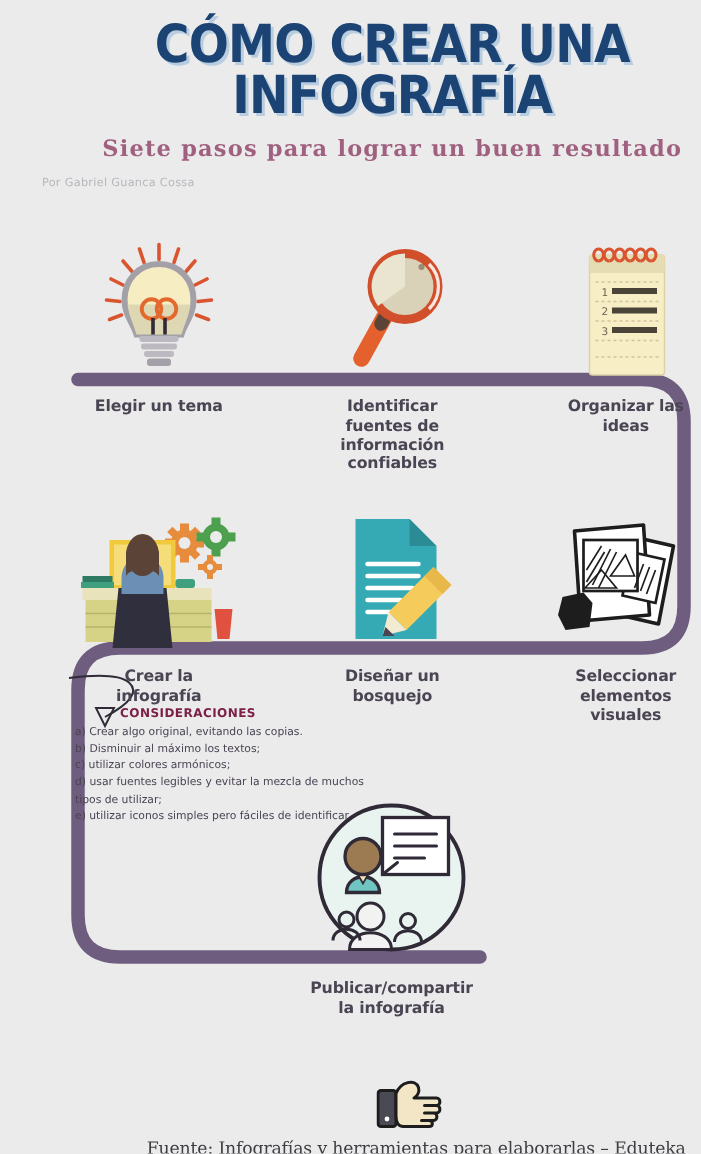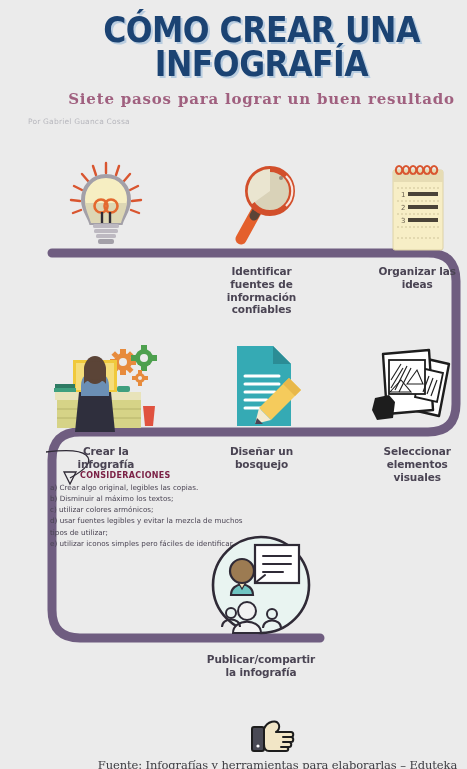--- a/index.html
+++ b/index.html
@@ -191,20 +191,21 @@
           <circle cx="39" cy="46" r="6.5" fill="none" stroke="#e4692f" stroke-width="2.6"></circle>
           <circle cx="49" cy="46" r="6.5" fill="none" stroke="#e4692f" stroke-width="2.6"></circle>
           <line x1="40" y1="52" x2="40" y2="63" stroke="#2f2a36" stroke-width="2.4"></line>
           <line x1="48" y1="52" x2="48" y2="63" stroke="#2f2a36" stroke-width="2.4"></line>
           <rect x="31" y="64" width="26" height="4" rx="1.6" fill="#bdb9c1"></rect>
           <rect x="32" y="69" width="24" height="4" rx="1.6" fill="#bdb9c1"></rect>
           <rect x="34" y="74" width="20" height="4" rx="1.6" fill="#bdb9c1"></rect>
           <rect x="36" y="79" width="16" height="5" rx="2" fill="#a3a0a8"></rect>
         </svg>
       </div>
+      <div class="step-label">Elegir un tema</div>
     </div>
 
     <div class="step">
       <div class="step-art">
         <svg width="84" height="92" viewBox="0 0 84 92">
           <line x1="37" y1="50" x2="21" y2="79" stroke="#e4602c" stroke-width="11" stroke-linecap="round"></line>
           <line x1="39" y1="47" x2="34" y2="56" stroke="#5b4437" stroke-width="9" stroke-linecap="round"></line>
           <circle cx="50" cy="31" r="22" fill="#d9d2b8" stroke="#d24f2b" stroke-width="6"></circle>
           <path d="M 50 9 A 22 22 0 0 0 32 44 L 50 31 Z" fill="#eae5d0"></path>
           <path d="M 66 16 A 21 21 0 0 1 66 46" fill="none" stroke="#ffffff" stroke-width="2.2" opacity="0.85"></path>
@@ -367,21 +368,21 @@
         </svg>
       </div>
       <div class="step-label">Seleccionar<br>elementos<br>visuales</div>
     </div>
 
   </div>
 
   <div class="considerations">
     <div class="cons-title">CONSIDERACIONES</div>
     <div class="cons-list">
-      <div>a) Crear algo original, legibles las copias.</div>
+      <div>a) Crear algo original, evitando las copias.</div>
       <div>b) Disminuir al máximo los textos;</div>
       <div>c) utilizar colores armónicos;</div>
       <div>d) usar fuentes legibles y evitar la mezcla de muchos</div>
       <div>tipos de utilizar;</div>
       <div>e) utilizar iconos simples pero fáciles de identificar.</div>
     </div>
   </div>
 
   <div class="row row-3">
     <div class="step" style="flex:0 0 160px"></div>

